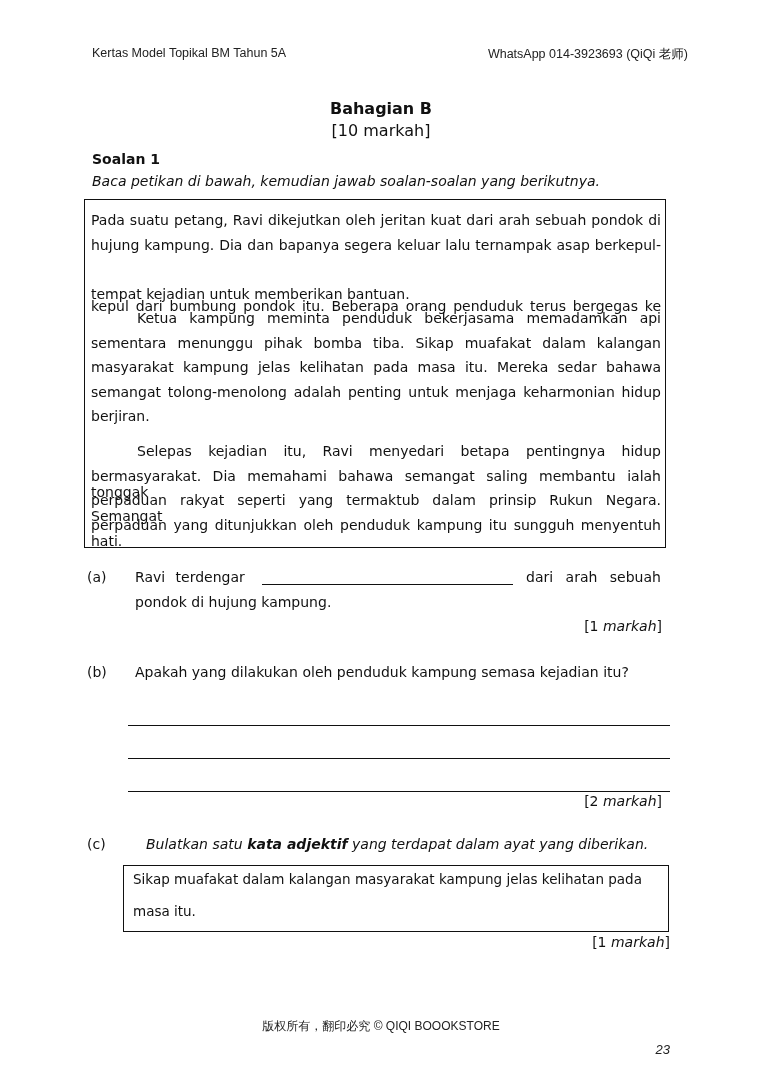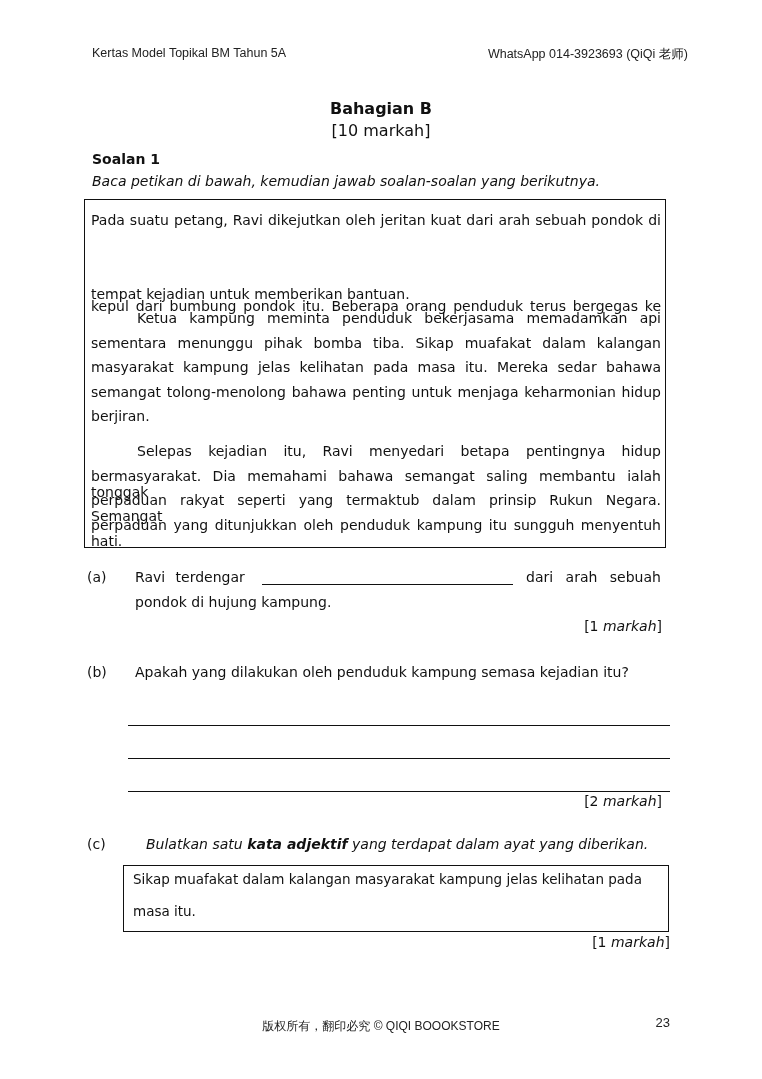--- a/index.html
+++ b/index.html
@@ -29,26 +29,27 @@
 <div class="abs hdr" style="right:74px;">WhatsApp 014-3923693 (QiQi 老师)</div>
 
 <div class="abs title b">Bahagian B</div>
 <div class="abs title m">[10 markah]</div>
 
 <div class="abs q-title">Soalan 1</div>
 <div class="abs q-inst">Baca petikan di bawah, kemudian jawab soalan-soalan yang berikutnya.</div>
 
 <div class="abs passage">
   <div class="pline j" style="top:12px;">Pada suatu petang, Ravi dikejutkan oleh jeritan kuat dari arah sebuah pondok di</div>
+  <div class="pline j" style="top:37px;">hujung kampung. Dia dan bapanya segera keluar lalu ternampak asap berkepul-</div>
   <div class="pline j" style="top:61px;margin-top:37px;">kepul dari bumbung pondok itu. Beberapa orang penduduk terus bergegas ke</div>
   <div class="pline" style="top:86px;">tempat kejadian untuk memberikan bantuan.</div>
   <div class="pline j" style="top:110px; left:52px; width:524px;">Ketua kampung meminta penduduk bekerjasama memadamkan api</div>
   <div class="pline j" style="top:135px;">sementara menunggu pihak bomba tiba. Sikap muafakat dalam kalangan</div>
   <div class="pline j" style="top:159px;">masyarakat kampung jelas kelihatan pada masa itu. Mereka sedar bahawa</div>
-  <div class="pline j" style="top:184px;">semangat tolong-menolong bahawa penting untuk menjaga keharmonian hidup</div>
+  <div class="pline j" style="top:184px;">semangat tolong-menolong adalah penting untuk menjaga keharmonian hidup</div>
   <div class="pline" style="top:208px;">berjiran.</div>
   <div class="pline j" style="top:243px; left:52px; width:524px;">Selepas kejadian itu, Ravi menyedari betapa pentingnya hidup</div>
   <div class="pline j" style="top:268px;">bermasyarakat. Dia memahami bahawa semangat saling membantu ialah tonggak</div>
   <div class="pline j" style="top:292px;">perpaduan rakyat seperti yang termaktub dalam prinsip Rukun Negara. Semangat</div>
   <div class="pline j" style="top:317px;">perpaduan yang ditunjukkan oleh penduduk kampung itu sungguh menyentuh hati.</div>
 </div>
 
 <div class="abs label" style="left:87px; top:569px;">(a)</div>
 <div class="abs label" style="left:135px; top:569px; word-spacing:6px;">Ravi terdengar</div>
 <div class="abs blank" style="left:262px; top:570px; width:251px; height:14px;"></div>
@@ -64,14 +65,14 @@
 <div class="abs marks" style="right:100px; top:793px;"><span>[2 </span><i>markah</i><span>]</span></div>
 
 <div class="abs label" style="left:87px; top:836px;">(c)</div>
 <div class="abs label" style="left:134px; top:836px; font-style:italic;margin-left:12px;"><span>Bulatkan satu </span><b style="font-style:italic;">kata adjektif</b><span> yang terdapat dalam ayat yang diberikan.</span></div>
 <div class="abs box-c">
   <div class="abs label" style="left:9px; top:5px; width:528px; white-space:nowrap; font-size:13.5px;">Sikap muafakat dalam kalangan masyarakat kampung jelas kelihatan pada</div>
   <div class="abs label" style="left:9px; top:37px; font-size:13.5px;">masa itu.</div>
 </div>
 <div class="abs marks" style="right:92px; top:934px;"><span>[1 </span><i>markah</i><span>]</span></div>
 
-<div class="abs footer" style="right:92px; top:1015px; font-size:13px;">23</div>
+<div class="abs footer" style="right:92px; top:1042px; font-size:13px;font-style:italic;">23</div>
 <div class="abs footer" style="left:0; width:762px; text-align:center; top:1018px;">版权所有，翻印必究 © QIQI BOOOKSTORE</div>
 
 </body></html>

